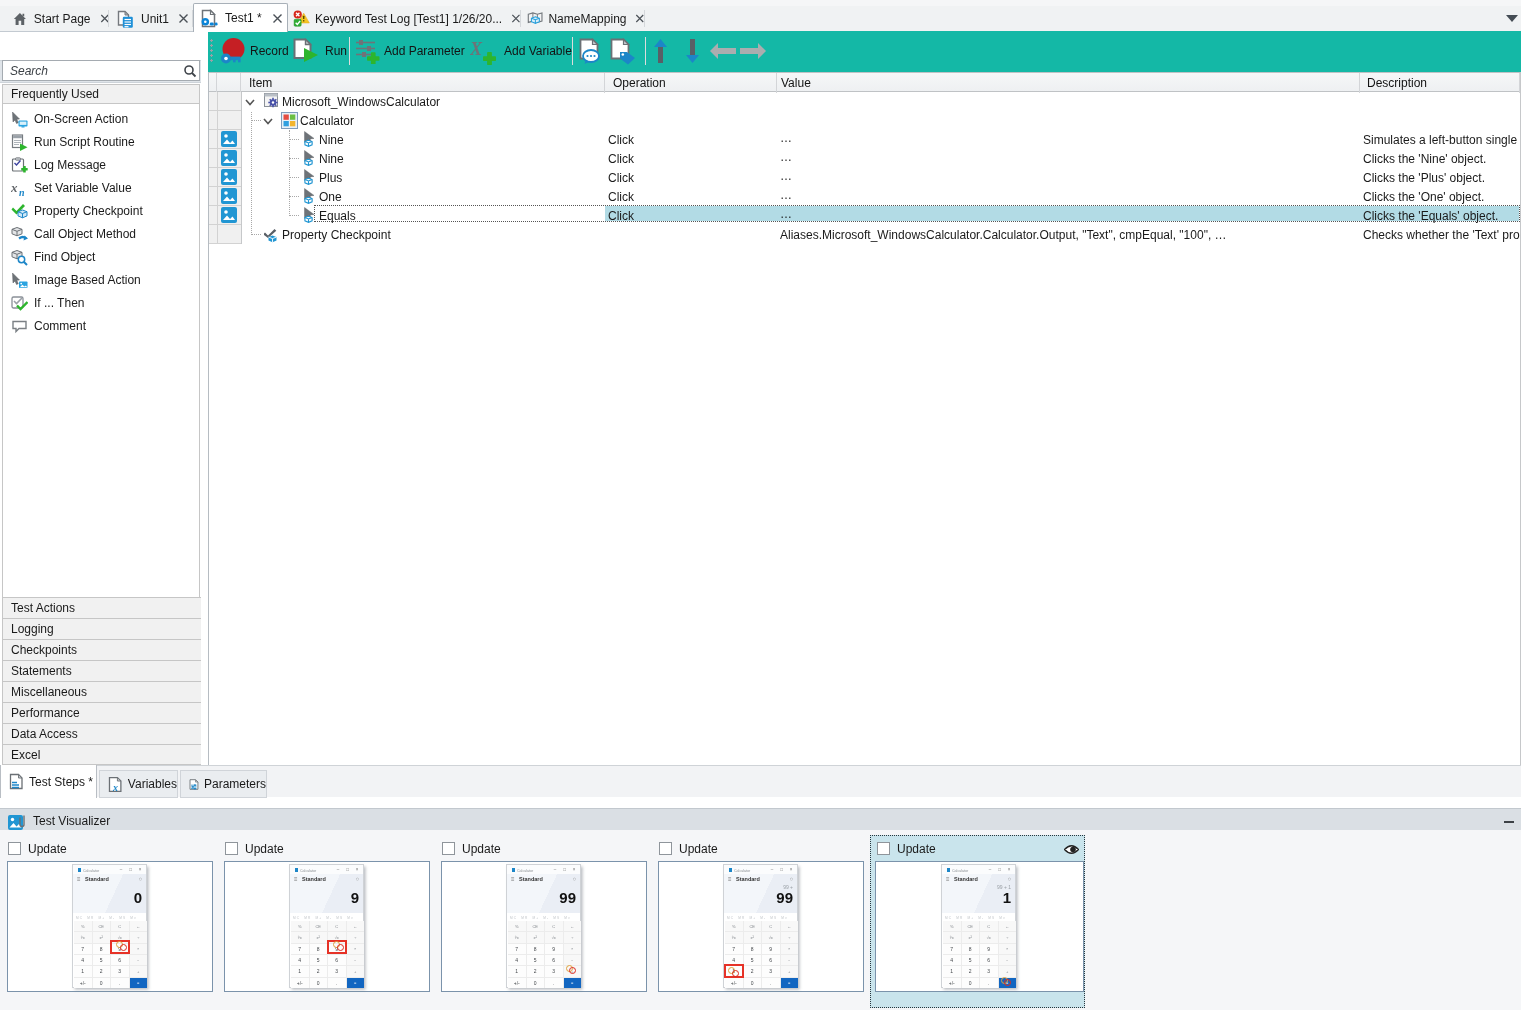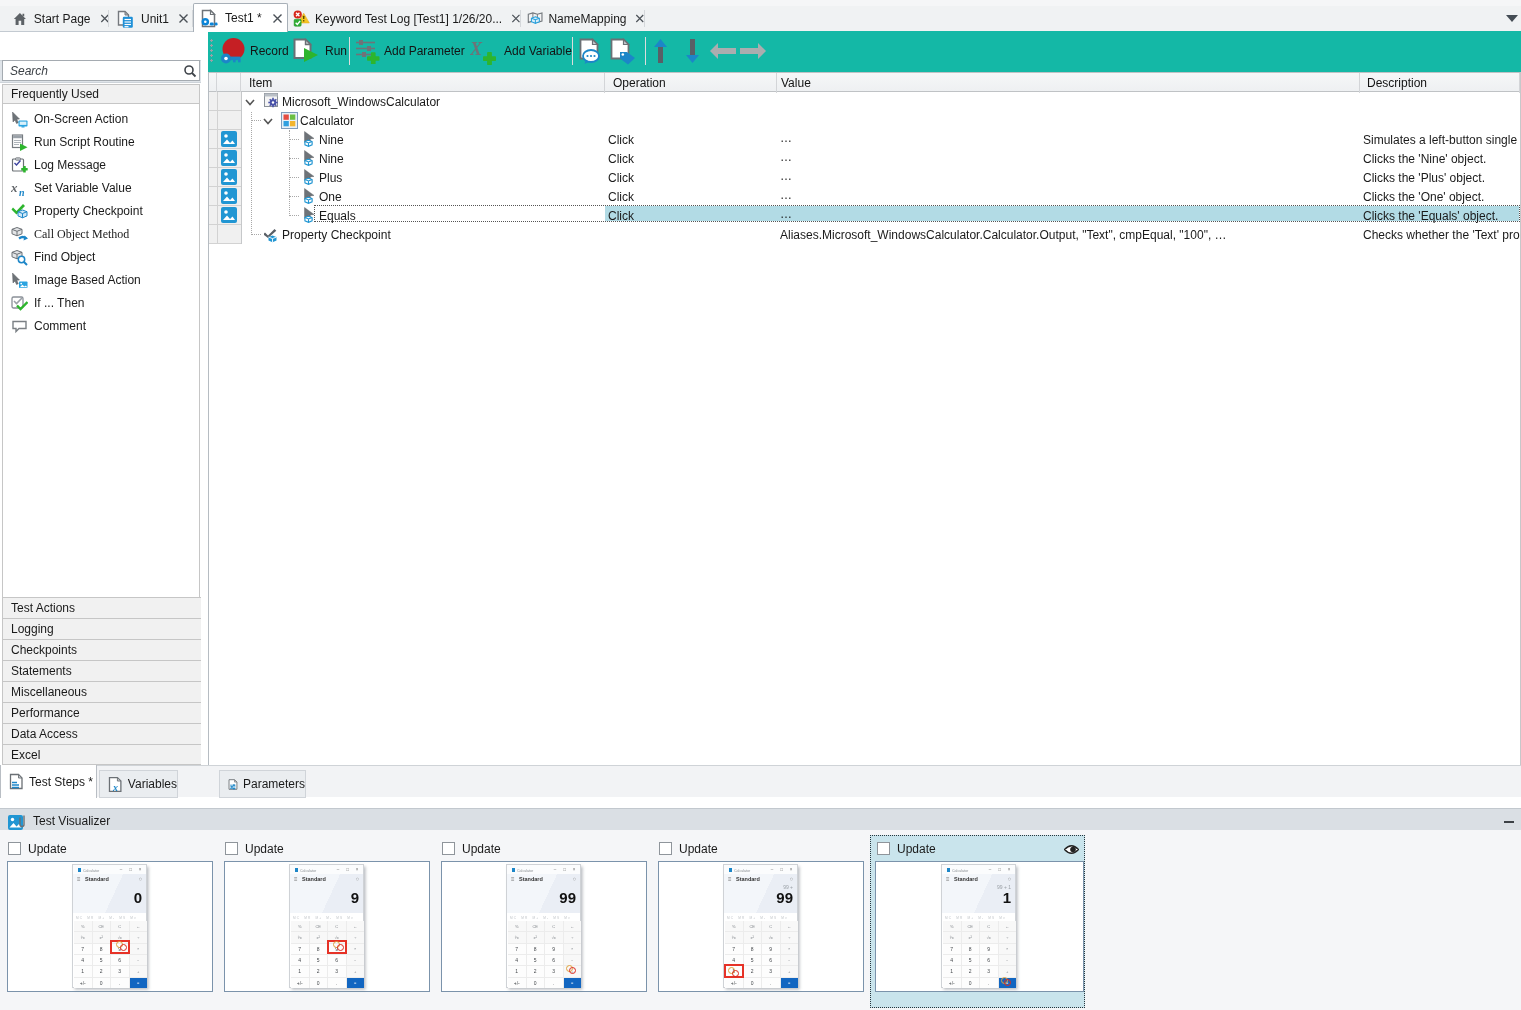--- a/index.html
+++ b/index.html
@@ -55,21 +55,21 @@
 .dotv { position:absolute; width:1px; border-left:1px dotted #a8a8a8; }
 .doth { position:absolute; height:1px; border-top:1px dotted #a8a8a8; }
 .chev { position:absolute; width:10px; height:10px; }
 
 
 #btabs { left:0; top:765px; width:1521px; height:32px; background:#f2f3f5; border-top:1px solid #cfd3d7; }
 .btab { position:absolute; top:4px; height:28px; display:flex; align-items:center; }
 .btab .lbl { margin-left:4px; }
 #btab1 { left:0; width:97px; top:-1px; height:33px; background:#fff; border:1px solid #b9bec4; border-top:none; border-bottom:none; z-index:2; }
 #btab2 { left:99px; width:79px; background:#eaedf0; border:1px solid #d0d4d9; }
-#btab3 { left:180px; width:87px; background:#eaedf0; border:1px solid #d0d4d9;margin-left:39px; }
+#btab3 { left:180px; width:87px; background:#eaedf0; border:1px solid #d0d4d9; }
 
 
 #vizhdr { left:0; top:808px; width:1521px; height:22px; background:#dadfe4; border-top:1px solid #c2c8ce; }
 #vizbody { left:0; top:830px; width:1521px; height:180px; background:#f5f6f8; }
 .cbx { position:absolute; top:12px; width:13px; height:13px; background:#fff; border:1px solid #8f959b; }
 .upd { position:absolute; top:12px; }
 .vbox { position:absolute; top:31px; width:206px; height:131px; background:#fff; border:1px solid #7b93ab; }
 #selpanel { position:absolute; left:870px; top:5px; width:215px; height:173px; background:#c9e4ec; border:1px dotted #27363d; }
 
 
@@ -241,21 +241,21 @@
     </div>
   <div class="opitem" style="top:96px;">
       <span class="ic">
     <svg width="17" height="17" viewBox="0 0 17 17">
           <path d="M1 5 l3.5 3.5 L11 1.5 l2 2 L4.5 12 L-0.5 7 Z" fill="#2db52d" transform="translate(1,-0.5)"></path>
           <path d="M11.5 7 l4.5 1.7 v4.2 l-4.5 1.9 l-4.5 -1.9 v-4.2 z" fill="#cfe8f7" stroke="#1c86c8" stroke-width="1"></path>
           <path d="M7 8.7 l4.5 1.8 l4.5 -1.8 M11.5 10.5 v4.3" stroke="#1c86c8" stroke-width="1" fill="none"></path>
         </svg></span>
     <span class="t">Property Checkpoint</span>
     </div>
-  <div class="opitem" style="top:119px;font-family:Liberation Serif, serif;">
+  <div class="opitem" style="top:119px;">
       <span class="ic">
     <svg width="17" height="17" viewBox="0 0 17 17">
           <path d="M6 1.5 l5 1.8 v4.5 l-5 2 l-5 -2 v-4.5 z" fill="#e3e5e7" stroke="#6b7075" stroke-width="1"></path>
           <path d="M1 3.3 l5 2 l5 -2 M6 5.3 v4.5" stroke="#6b7075" stroke-width="1" fill="none"></path>
           <path d="M8 12.5 q4 -3 7 0" stroke="#1c86c8" stroke-width="2.2" fill="none"></path>
           <path d="M13.5 9.5 l3.5 3 l-4.5 2 z" fill="#1c86c8"></path>
         </svg></span>
     <span class="t">Call Object Method</span>
     </div>
   <div class="opitem" style="top:142px;">

